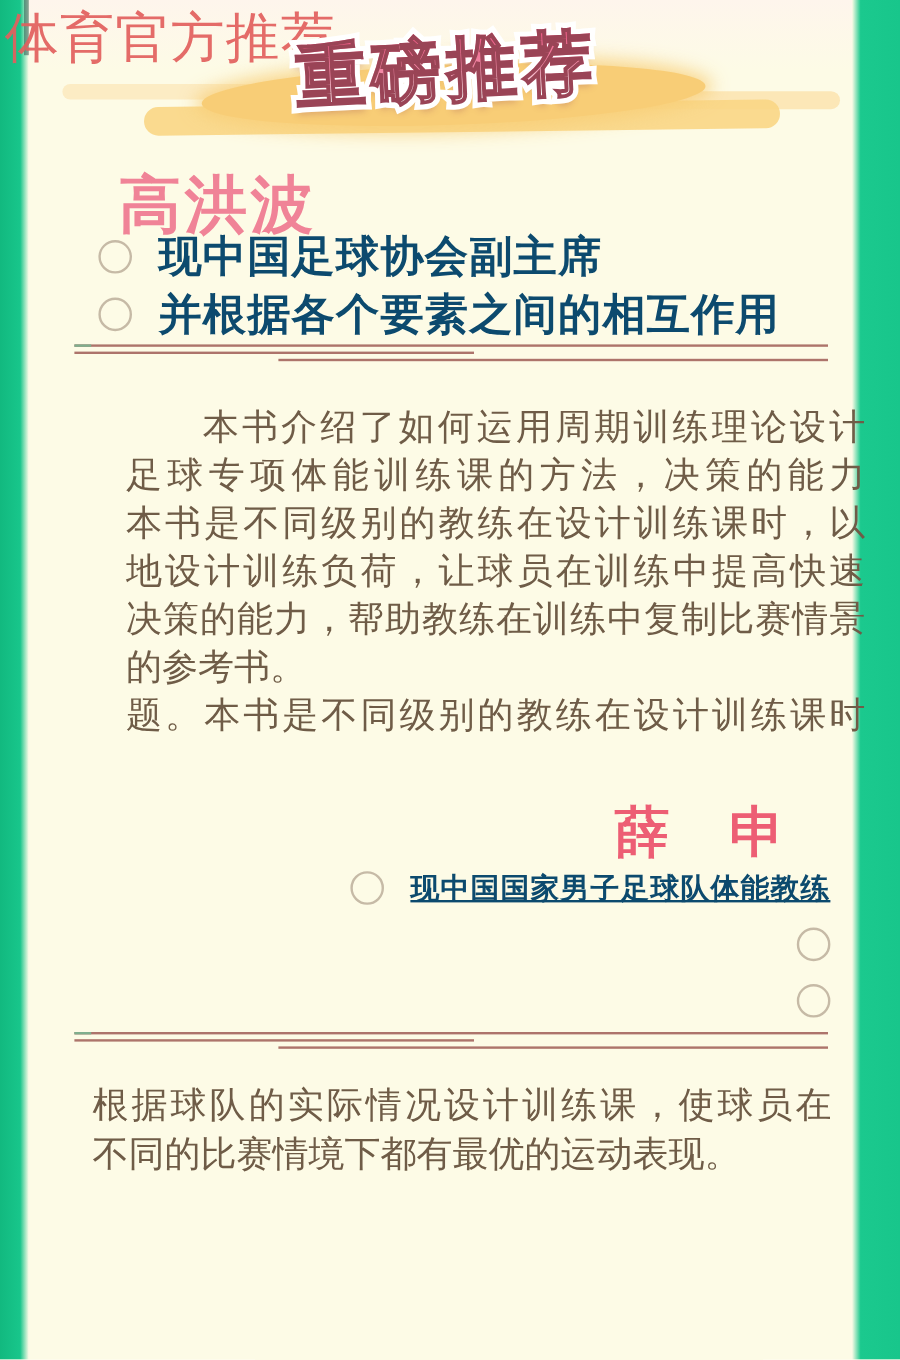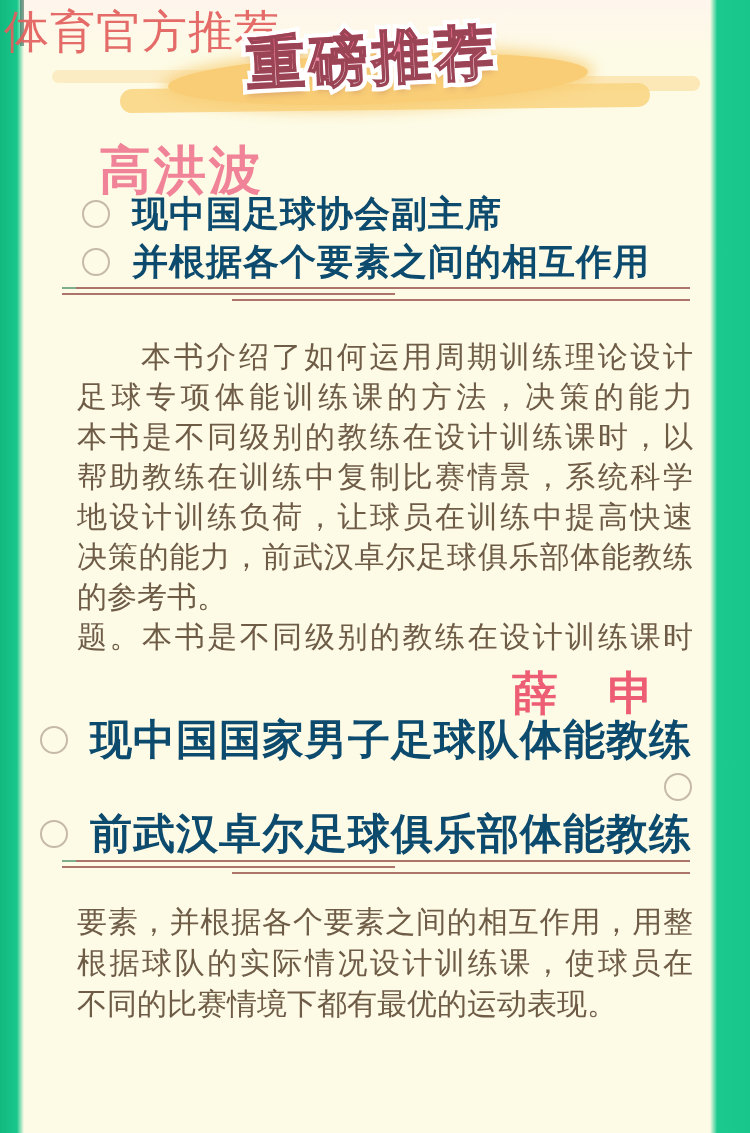--- a/index.html
+++ b/index.html
@@ -93,40 +93,40 @@
     color:#ed5e74;text-align:right;white-space:pre;
   }
   
   .list1{position:absolute;left:82px;top:190px;width:600px;}
   .list2{position:absolute;left:62px;top:716px;width:630px;}
   .cred-row{
     display:flex;align-items:center;height:48px;gap:22px;
     font-size:36px;font-weight:900;letter-spacing:1px;color:#0c4a6e;
     white-space:nowrap;
   }
-  .list2 .cred-row{justify-content:flex-end;height:47px;font-size:42px;}
+  .list2 .cred-row{justify-content:flex-end;height:47px;font-size:24px;text-decoration:underline;}
   .ring{
     flex:0 0 auto;width:24px;height:24px;border-radius:50%;
     border:2px solid #c6baa6;background:transparent;
   }
   
   .divider{position:absolute;left:62px;width:628px;height:16px;}
   .divider .l1{position:absolute;top:0;left:0;right:0;height:2px;background:#ad746b;}
   .divider .l1::before{content:"";position:absolute;left:0;top:0;width:14px;height:2px;background:#7fae8d;}
   .divider .l2{position:absolute;top:6px;left:0;width:53%;height:2px;background:#ad746b;}
   .divider .l3{position:absolute;top:12px;left:27%;right:0;height:2px;background:#ad746b;}
   .divider1{top:287px;}
   .divider2{top:860px;}
   
   .para{
     position:absolute;left:77px;width:616px;
     font-family:"Liberation Serif","DejaVu Serif",serif;
     font-size:30px;line-height:40px;color:#6f5c47;
   }
-  .para1{top:337px;}
+  .para1{top:337px;margin-left:28px;}
   .para2{top:901px;line-height:41px;}
   .pline{text-align:justify;text-align-last:justify;white-space:nowrap;}
   .pline.indent{padding-left:64px;}
   .pline.plast{text-align-last:left;white-space:normal;}
 </style>
 </head>
 <body>
 
 <div class="page">
 
@@ -164,48 +164,45 @@
   <div class="divider divider1">
     <div class="l1"></div>
     <div class="l2"></div>
     <div class="l3"></div>
   </div>
 
   <div class="para para1">
     <div class="pline indent">本书介绍了如何运用周期训练理论设计</div>
     <div class="pline">足球专项体能训练课的方法，决策的能力</div>
     <div class="pline">本书是不同级别的教练在设计训练课时，以</div>
-    <div class="pline">帮助教练在训练中复制比赛情景，系统科学</div>
     <div class="pline">地设计训练负荷，让球员在训练中提高快速</div>
-    <div class="pline">决策的能力，前武汉卓尔足球俱乐部体能教练</div>
+    <div class="pline">决策的能力，帮助教练在训练中复制比赛情景</div>
     <div class="pline plast">的参考书。</div>
     <div class="pline">题。本书是不同级别的教练在设计训练课时</div>
   </div>
 
   <div class="author2">薛　申</div>
 
   <div class="list2">
     <div class="cred-row">
       <span class="ring"></span>
       <span>现中国国家男子足球队体能教练</span>
     </div>
     <div class="cred-row">
       <span class="ring"></span>
     </div>
     <div class="cred-row">
       <span class="ring"></span>
-      <span>前武汉卓尔足球俱乐部体能教练</span>
     </div>
   </div>
 
   <div class="divider divider2">
     <div class="l1"></div>
     <div class="l2"></div>
     <div class="l3"></div>
   </div>
 
   <div class="para para2">
-    <div class="pline">要素，并根据各个要素之间的相互作用，用整</div>
     <div class="pline">根据球队的实际情况设计训练课，使球员在</div>
     <div class="pline plast">不同的比赛情境下都有最优的运动表现。</div>
   </div>
 
 </div>
 
 </body></html>

